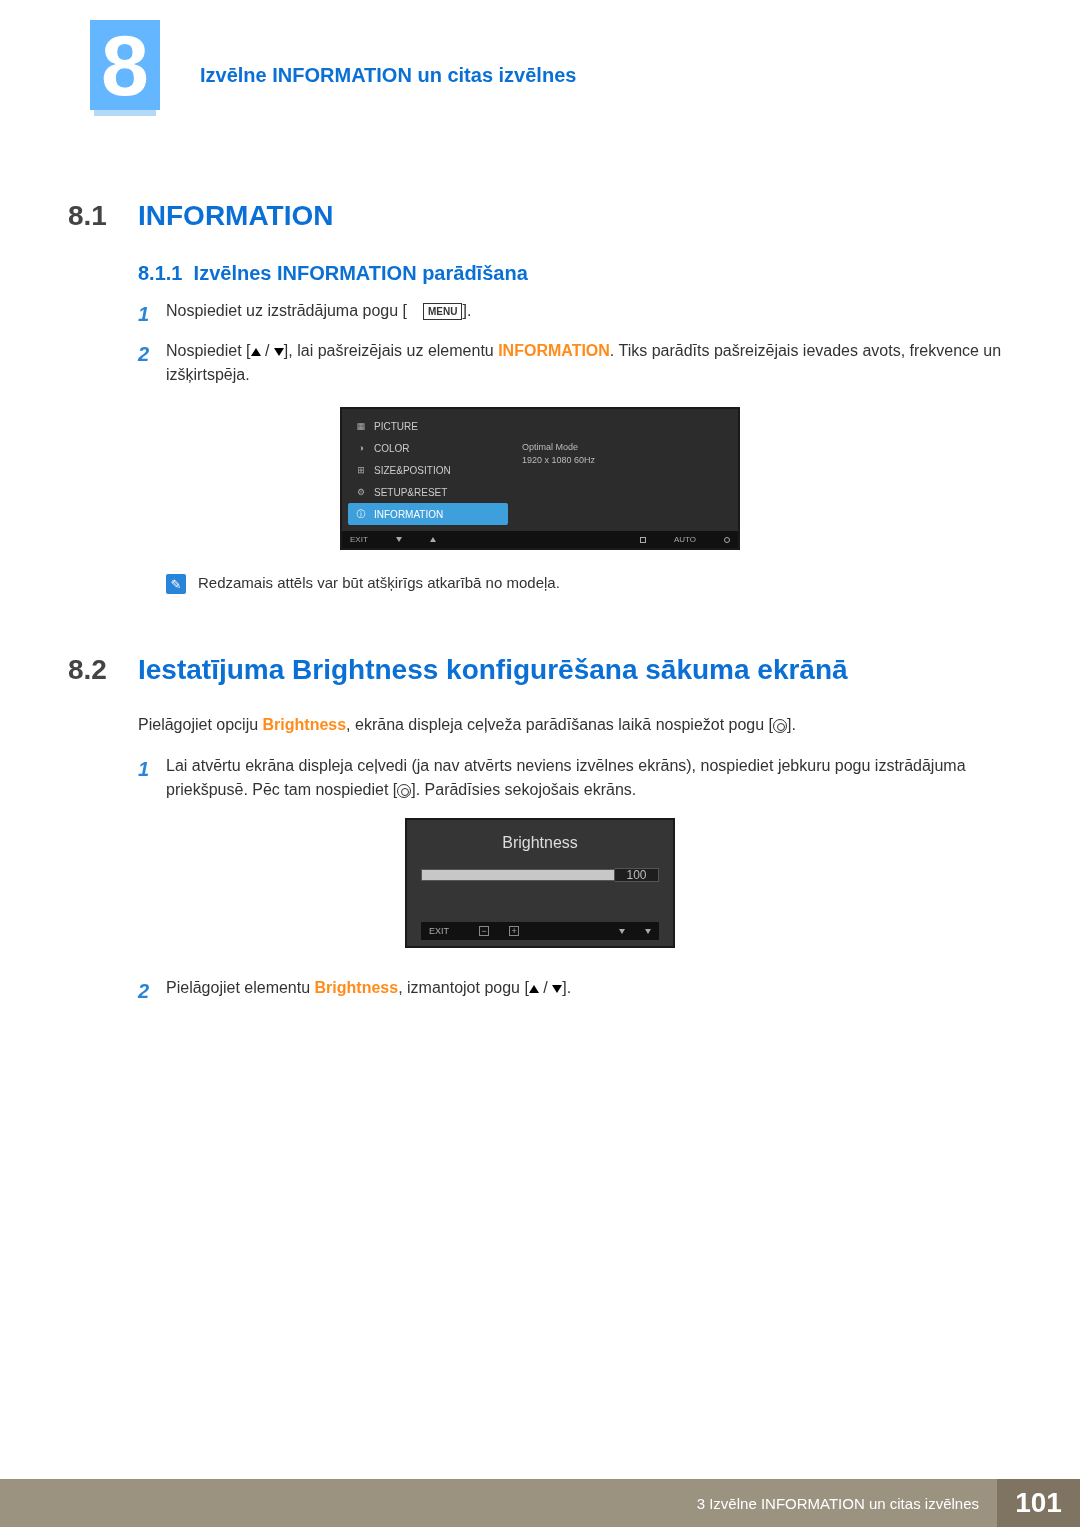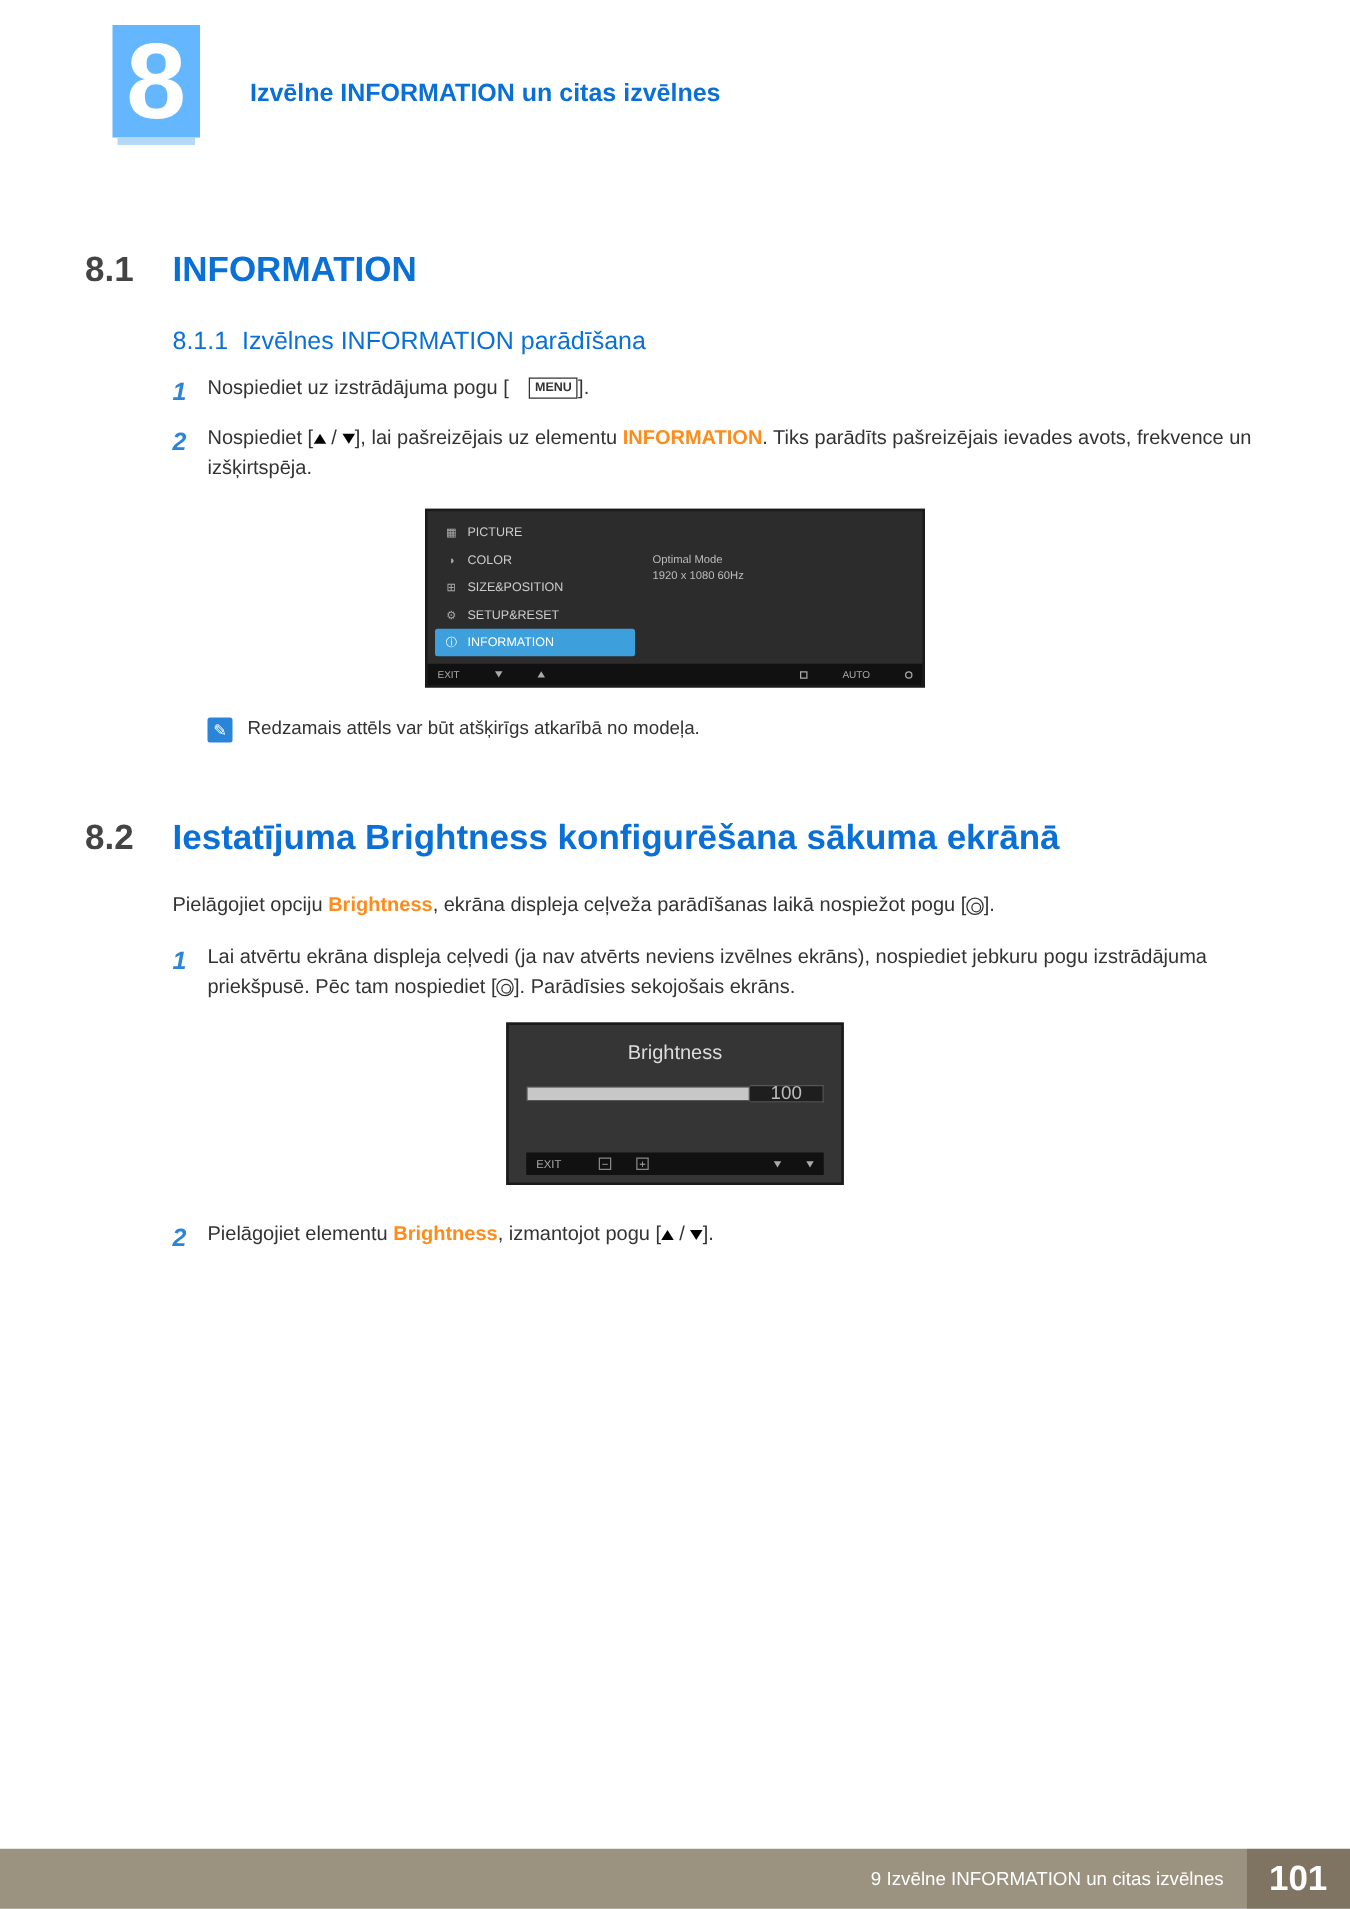--- a/index.html
+++ b/index.html
@@ -12,21 +12,21 @@
   .chapter-number::after { content: ""; position: absolute; bottom: -6px; left: 4px; right: 4px; height: 6px; background: #b3d9f7; }
   .chapter-title { flex: 1; color: #0a70d6; font-size: 20px; font-weight: bold; display:flex; align-items:center; padding-left: 40px; padding-top: 20px; }
 
   
   .sec1 { display: flex; margin-bottom: 30px; }
   .sec1-num { width: 70px; color: #444; font-size: 28px; font-weight: bold; }
   .sec1-title { color: #0a70d6; font-size: 28px; font-weight: bold; }
   .body-text { margin-left: 70px; font-size: 16px; color: #333; }
   .body-p { margin-bottom: 20px; }
 
-  .sec2 { margin-left: 70px; margin-bottom: 14px; color: #0a70d6; font-size: 20px; font-weight: normal; }
+  .sec2 { margin-left: 70px; margin-bottom: 14px; color: #0a70d6; font-size: 20px; font-weight: bold; }
 
   .step-list { margin-left: 70px; }
   .step { display: flex; margin-bottom: 10px; font-size: 16px; color: #333; line-height: 1.5; }
   .step-num { width: 28px; color: #2a84d8; font-style: italic; font-size: 20px; font-weight: bold; flex-shrink: 0; }
   .step-text { flex: 1; }
   .hl { color: #ff8c1a; font-weight: bold; }
   .btn-box { display: inline-flex; align-items: center; justify-content: center; border: 1.5px solid #333; padding: 0 4px; height: 17px; font-size: 10px; font-weight: bold; vertical-align: middle; min-width: 32px; background:#fff;margin-left:16px; }
   .tri-up, .tri-down { display: inline-block; width: 0; height: 0; vertical-align: middle; }
   .tri-up { border-left: 5px solid transparent; border-right: 5px solid transparent; border-bottom: 8px solid #000; }
   .tri-down { border-left: 5px solid transparent; border-right: 5px solid transparent; border-top: 8px solid #000; }
@@ -54,21 +54,21 @@
   .note-row { display:flex; gap:12px; margin: 0 0 60px 98px; font-size:15px; color:#333; align-items:flex-start; }
   .note-icon { width:20px; height:20px; background:#2a84d8; color:#fff; display:flex; align-items:center; justify-content:center; font-size:13px; flex-shrink:0; border-radius:2px; }
 
   
   .br-wrap { margin: 16px auto 28px auto; width: 270px; }
   .br-box { background:#353535; color:#ccc; border:2px solid #1a1a1a; padding: 14px 14px 6px 14px; }
   .br-title { text-align:center; font-size:16px; color:#ddd; margin-bottom:16px; }
   .br-bar-row { display:flex; align-items:center; gap:0; margin-bottom: 40px; }
   .br-bar { flex:1; height:12px; background:#1e1e1e; border:1px solid #555; position:relative; }
   .br-bar-fill { position:absolute; left:0; top:0; bottom:0; width:100%; background:#c7c7c7; }
-  .br-val { width:59px; text-align:center; font-size:15px; color:#bbb; background:#1e1e1e; border:1px solid #555; border-left:none; height:14px; line-height:12px; }
+  .br-val { width:44px; text-align:center; font-size:12px; color:#bbb; background:#1e1e1e; border:1px solid #555; border-left:none; height:14px; line-height:12px; }
   .br-foot { display:flex; background:#111; color:#aaa; font-size:9px; padding:4px 8px; gap:20px; align-items:center; }
   .br-foot span:first-child { margin-right: 10px; }
   .br-foot .sp { flex:1; }
   .minus-b, .plus-b { display:inline-block; width:10px; height:10px; border:1px solid #888; text-align:center; line-height:8px; font-size:9px; color:#aaa; }
 
   
   .footer { position:absolute; bottom:0; left:0; right:0; height:48px; display:flex; align-items:stretch; }
   .footer-left { flex:1; background:#9b9280; display:flex; align-items:center; justify-content:flex-end; padding-right:18px; color:#fff; font-size:15px; }
   .footer-right { width:83px; background:#7e7461; color:#fff; display:flex; align-items:center; justify-content:center; font-size:28px; font-weight:bold; }
 </style>
@@ -197,16 +197,16 @@
   <div class="step-list">
     <div class="step">
       <div class="step-num">2</div>
       <div class="step-text">
         <span>Pielāgojiet elementu </span><span class="hl">Brightness</span><span>, izmantojot pogu [</span><span class="tri-up"></span> / <span class="tri-down"></span><span>].</span>
       </div>
     </div>
   </div>
 
   <div class="footer">
-    <div class="footer-left">9 Izvēlne INFORMATION un citas izvēlnes</div>
+    <div class="footer-left">3 Izvēlne INFORMATION un citas izvēlnes</div>
     <div class="footer-right">101</div>
   </div>
 </div>
 
 </body></html>

